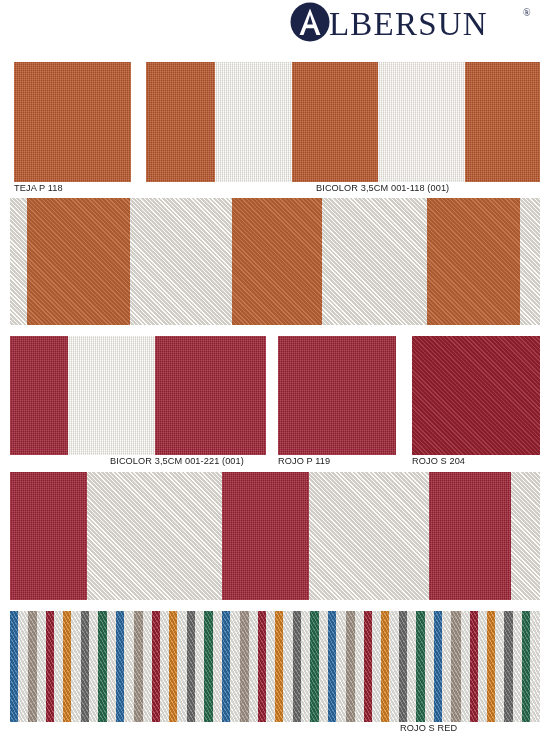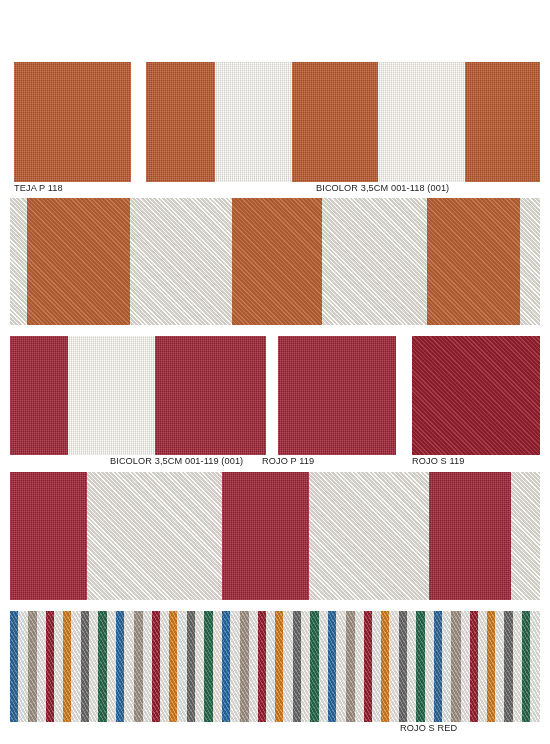--- a/index.html
+++ b/index.html
@@ -57,20 +57,29 @@
   }
 </style>
 </head>
 <body>
 
 <div class="page">
 
   <div class="header">
 
 
+    <div class="logo">
+      <svg width="248" height="44" viewBox="0 0 248 44">
+        <circle cx="21" cy="20" r="19.5" fill="#1b2347"></circle>
+        <path d="M21 6.5 L31.5 33 L27.4 33 L24.9 26.2 L17.0 26.2 L14.5 33 L10.5 33 Z
+                 M21 13.0 L18.1 22.6 L23.9 22.6 Z" fill="#ffffff"></path>
+        <text x="40" y="33" font-family="'Liberation Serif', serif" font-size="33" letter-spacing="1.2" fill="#1b2347">LBERSUN</text>
+        <text x="234" y="14" font-family="'Liberation Serif', serif" font-size="10" fill="#1b2347">®</text>
+      </svg>
+    </div>
   </div>
 
   <div class="swatch weave-plain" style="left:14px;top:62px;width:117px;height:120px;background-color:#b8572c;"></div>
   <div class="caption" style="left:14px;top:183px;width:117px;">TEJA P 118</div>
 
   <div class="swatch" style="left:146px;top:62px;width:394px;height:120px;">
     <div class="weave-plain" style="position:absolute;left:0;top:0;width:17.5%;height:100%;background-color:#b8572c;"></div>
     <div class="weave-cream-flat" style="position:absolute;left:17.5%;top:0;width:19.5%;height:100%;background-color:#ecebe6;"></div>
     <div class="weave-plain" style="position:absolute;left:37%;top:0;width:22%;height:100%;background-color:#b8572c;"></div>
     <div class="weave-cream-flat" style="position:absolute;left:59%;top:0;width:22%;height:100%;background-color:#eeece6;"></div>
@@ -86,27 +95,27 @@
     <div class="weave-cream" style="position:absolute;left:58.9%;top:0;width:19.7%;height:100%;background-color:#e6e4de;"></div>
     <div class="weave-twill" style="position:absolute;left:78.6%;top:0;width:17.6%;height:100%;background-color:#bc6435;"></div>
     <div class="weave-cream" style="position:absolute;left:96.2%;top:0;width:3.8%;height:100%;background-color:#e6e4de;"></div>
   </div>
 
   <div class="swatch" style="left:10px;top:336px;width:256px;height:119px;">
     <div class="weave-plain" style="position:absolute;left:0;top:0;width:22.5%;height:100%;background-color:#9c2234;"></div>
     <div class="weave-cream-flat" style="position:absolute;left:22.5%;top:0;width:34%;height:100%;background-color:#eeece6;"></div>
     <div class="weave-plain" style="position:absolute;left:56.5%;top:0;width:43.5%;height:100%;background-color:#9c2234;"></div>
   </div>
-  <div class="caption" style="left:110px;top:456px;width:156px;">BICOLOR 3,5CM 001-119 (001)</div>
+  <div class="caption" style="left:110px;top:456px;width:156px;">BICOLOR 3,5CM 001-221 (001)</div>
 
   <div class="swatch weave-plain" style="left:278px;top:336px;width:118px;height:119px;background-color:#9c2234;"></div>
-  <div class="caption" style="left:262px;top:456px;width:118px;">ROJO P 119</div>
+  <div class="caption" style="left:278px;top:456px;width:118px;">ROJO P 119</div>
 
   <div class="swatch weave-twill" style="left:412px;top:336px;width:128px;height:119px;background-color:#96202f;"></div>
-  <div class="caption" style="left:412px;top:456px;width:128px;">ROJO S 119</div>
+  <div class="caption" style="left:412px;top:456px;width:128px;">ROJO S 204</div>
 
   <div class="swatch" style="left:10px;top:472px;width:530px;height:128px;">
     <div class="weave-plain" style="position:absolute;left:0;top:0;width:14.5%;height:100%;background-color:#9c2234;"></div>
     <div class="weave-cream" style="position:absolute;left:14.5%;top:0;width:25.5%;height:100%;background-color:#e6e4de;"></div>
     <div class="weave-plain" style="position:absolute;left:40%;top:0;width:16.5%;height:100%;background-color:#9c2234;"></div>
     <div class="weave-cream" style="position:absolute;left:56.5%;top:0;width:22.5%;height:100%;background-color:#e6e4de;"></div>
     <div class="weave-plain" style="position:absolute;left:79%;top:0;width:15.5%;height:100%;background-color:#9c2234;"></div>
     <div class="weave-cream" style="position:absolute;left:94.5%;top:0;width:5.5%;height:100%;background-color:#e6e4de;"></div>
   </div>
 

